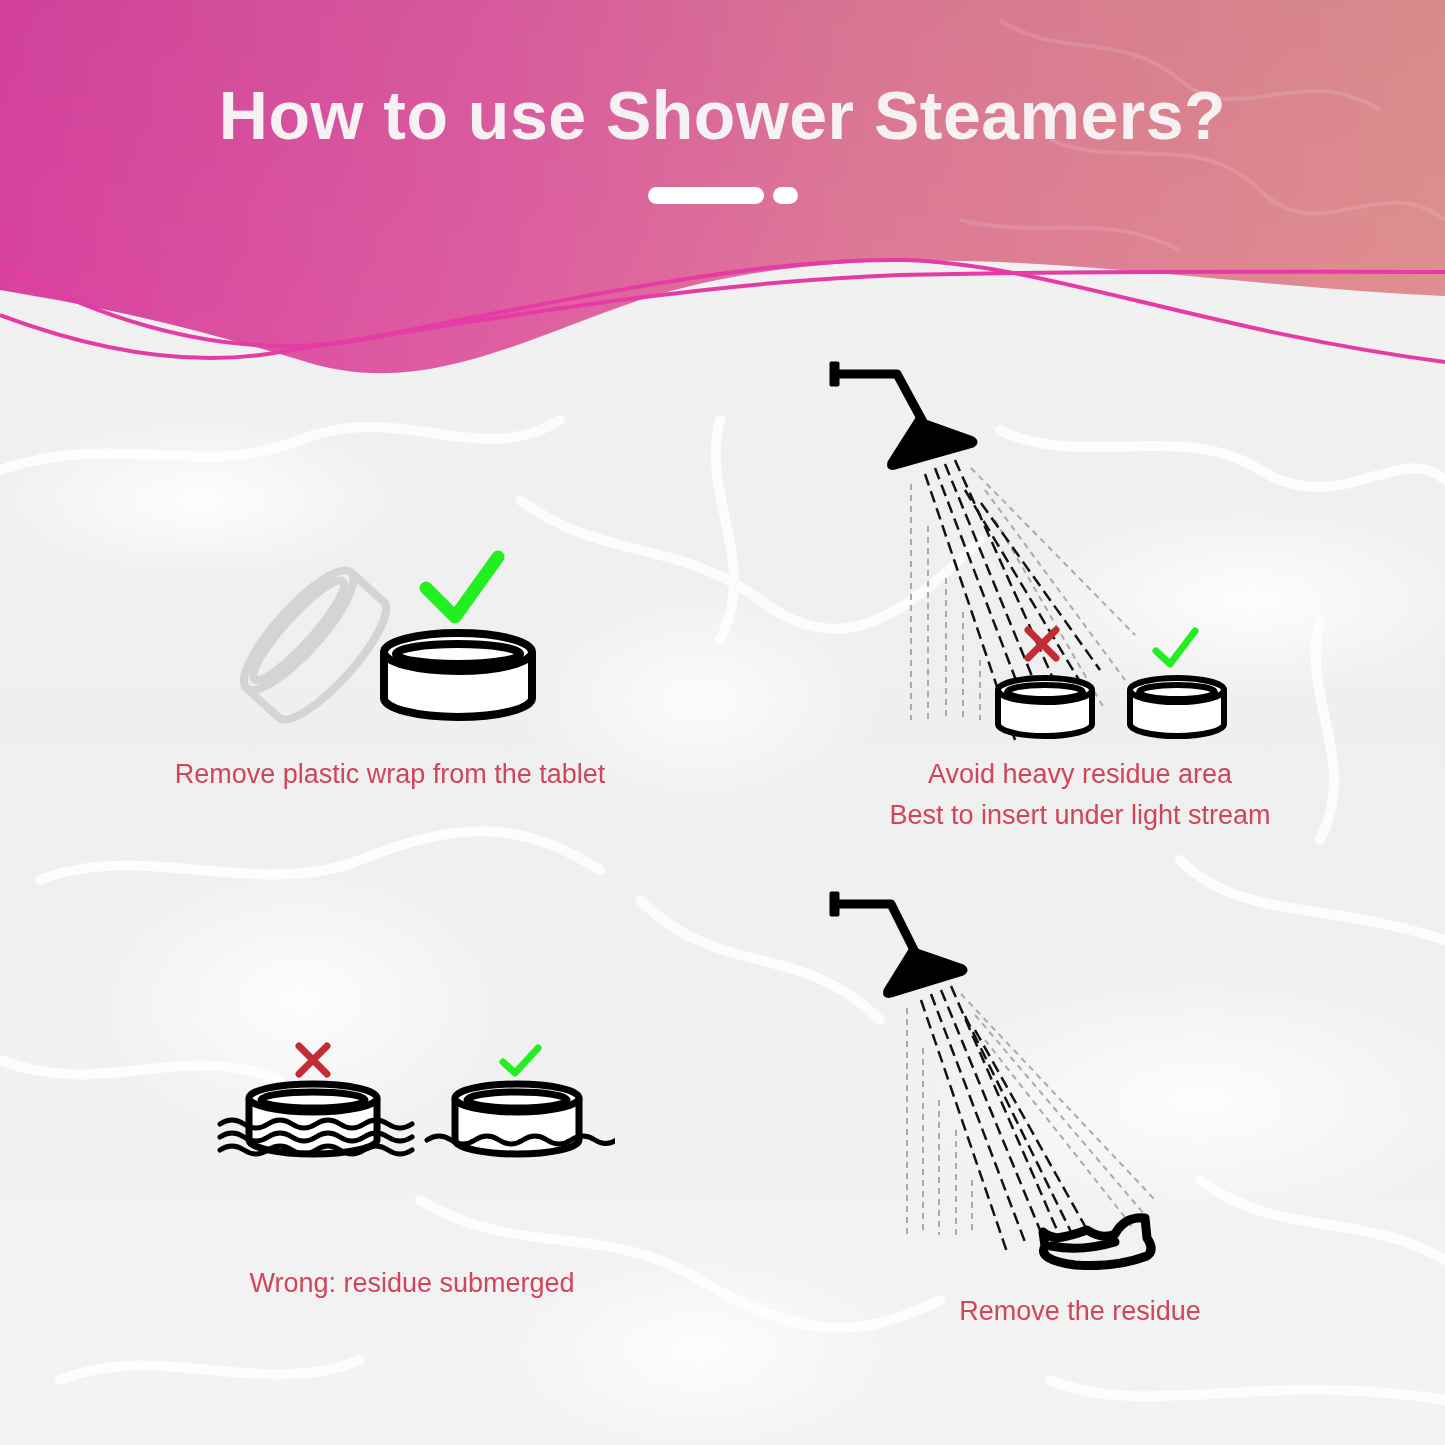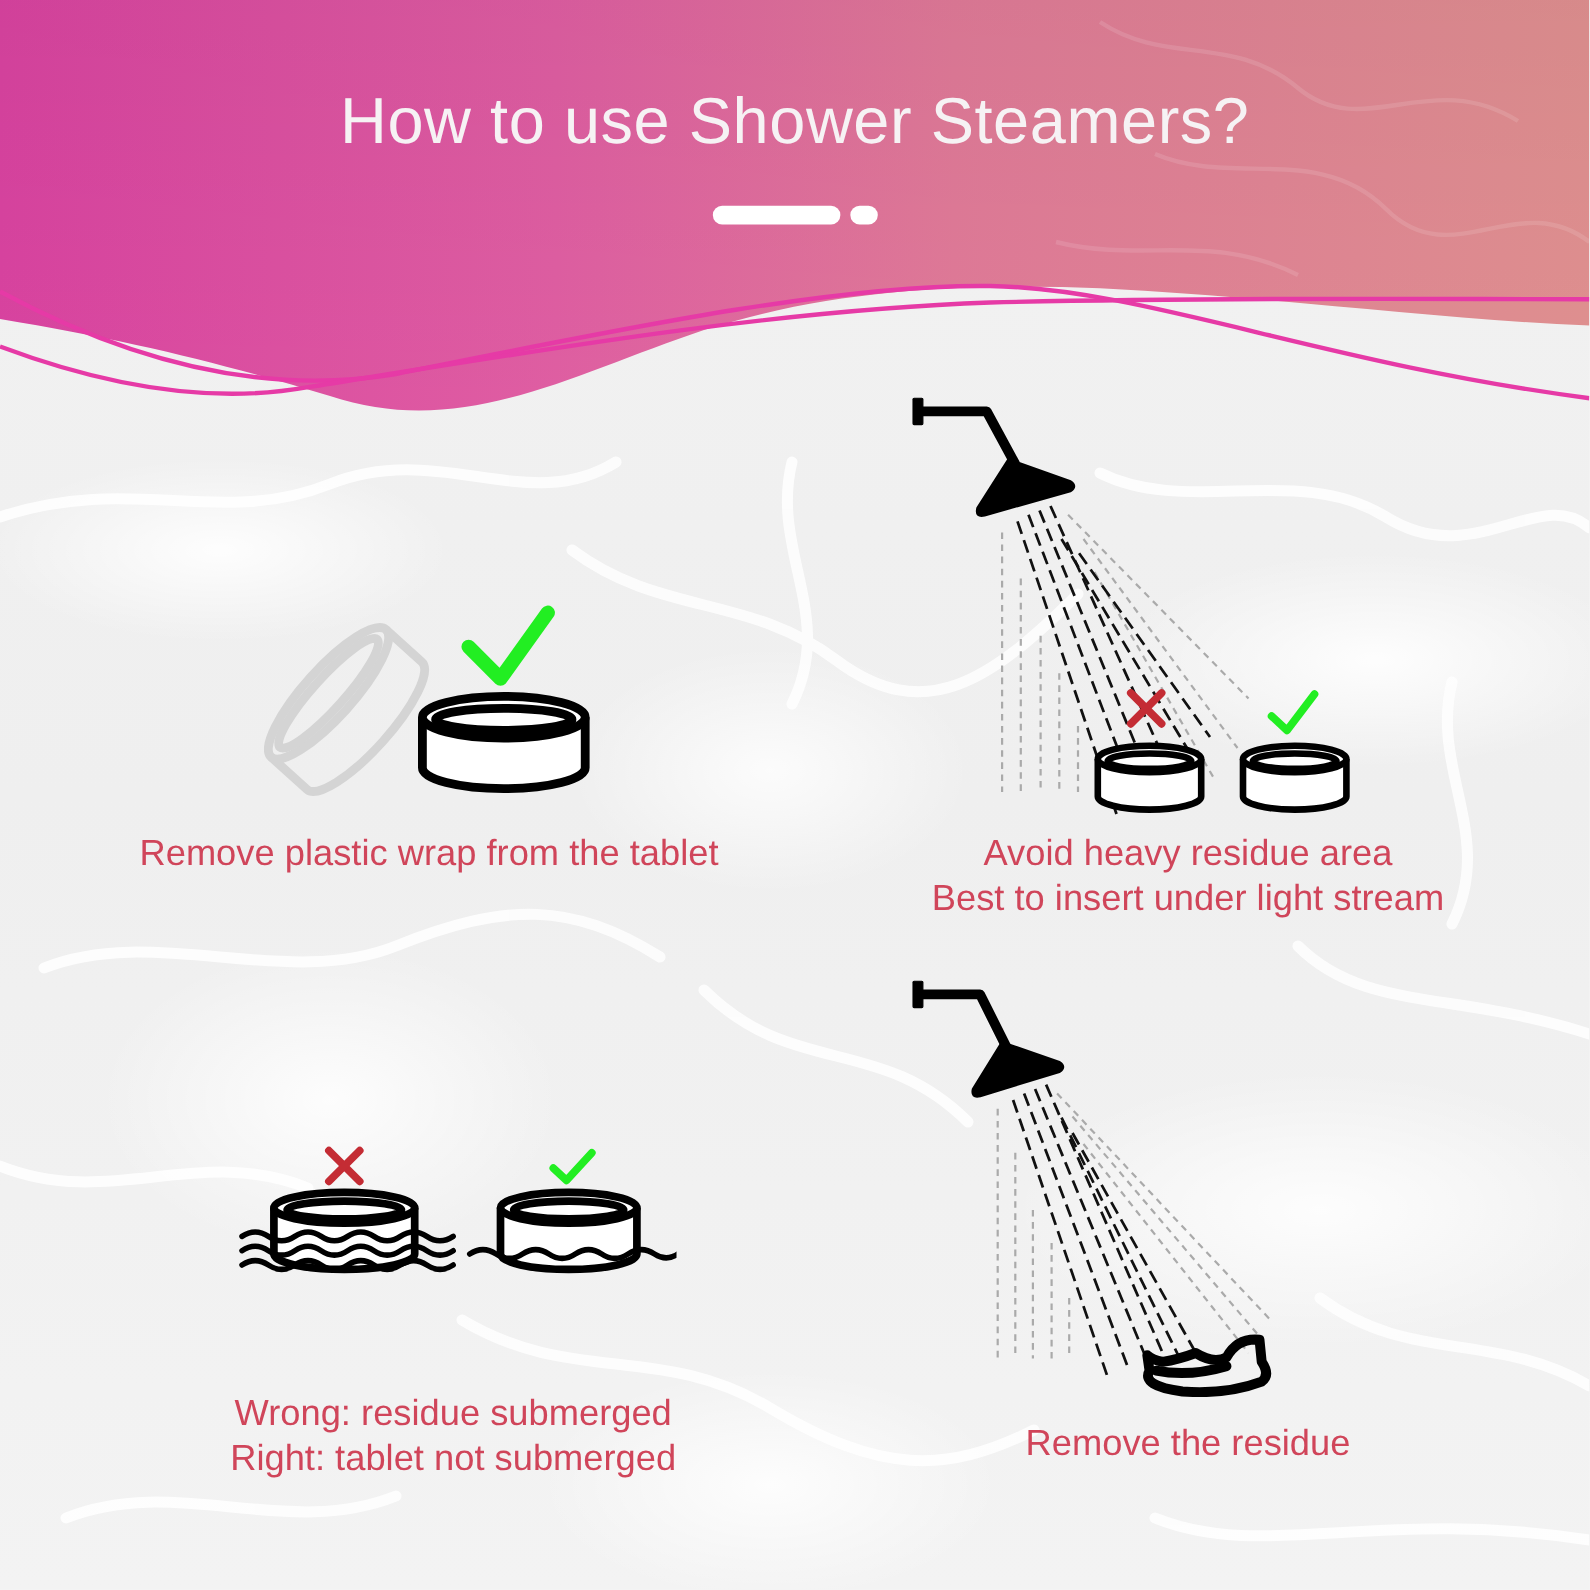--- a/index.html
+++ b/index.html
@@ -18,34 +18,34 @@
         radial-gradient(ellipse 300px 200px at 300px 1000px, rgba(255,255,255,0.85), rgba(255,255,255,0) 70%),
         radial-gradient(ellipse 400px 180px at 1200px 1100px, rgba(255,255,255,0.85), rgba(255,255,255,0) 70%),
         radial-gradient(ellipse 300px 150px at 700px 1350px, rgba(255,255,255,0.85), rgba(255,255,255,0) 70%),
         linear-gradient(180deg, #f2f2f2 0%, #efefef 50%, #f3f3f3 100%);
     }
     .water-lines { position: absolute; inset: 0; }
     .header-svg { position: absolute; left: 0; top: 0; width: 1445px; height: 380px; }
     .title {
       position: absolute; left: 0; top: 76px; width: 1445px;
       text-align: center;
-      font-size: 59px; font-weight: normal; color: #f6f2f4;
+      font-size: 68px; font-weight: bold; color: #f6f2f4;
       letter-spacing: 0.5px;
     }
     .divider-bar {
       position: absolute; top: 187px; left: 648px; width: 116px; height: 17px;
       background: #ffffff; border-radius: 9px;
     }
     .divider-dot {
       position: absolute; top: 187px; left: 773px; width: 25px; height: 17px;
       background: #ffffff; border-radius: 9px;
     }
     .caption {
       position: absolute; text-align: center;
-      font-size: 33px; line-height: 41px; color: #d0455a;
+      font-size: 27px; line-height: 41px; color: #d0455a;
     }
     .caption span { display: block; white-space: nowrap; }
     .illus { position: absolute; }
   </style>
 </head>
 <body>
 
 <div class="bg-water"></div>
 
 <svg class="water-lines" width="1445" height="1445" viewBox="0 0 1445 1445">
@@ -180,21 +180,20 @@
     <g fill="#ffffff" stroke="#000" stroke-width="7">
       <path d="M240 58 V100 A62 14 0 0 0 364 100 V58"></path>
       <ellipse cx="302" cy="58" rx="62" ry="14"></ellipse>
       <ellipse cx="302" cy="60" rx="50" ry="8" fill="none"></ellipse>
     </g>
     <path d="M212 100 q12 -8 24 0 t24 0 t24 0 t24 0 t24 0 t24 0 t24 0 t24 -2 q8 6 14 4" fill="none" stroke="#000" stroke-width="5" stroke-linecap="round"></path>
   </g>
 </svg>
 <div class="caption" style="left:112px;top:1263px;width:600px">
   <span>Wrong: residue submerged</span>
-  <span>Right: tablet not submerged</span>
 </div>
 
 <svg class="illus" style="left:825px;top:890px" width="340" height="380" viewBox="0 0 340 380">
   <g fill="#000" stroke="#000">
     <rect x="5" y="2" width="9" height="24" rx="1"></rect>
     <path d="M10 14 H66 L90 62" fill="none" stroke-width="9" stroke-linejoin="round"></path>
     <path d="M86 58 L138 76 Q144 80 138 84 L66 106 Q58 108 60 100 Z" stroke-width="3" stroke-linejoin="round"></path>
   </g>
   <g>
     <g stroke="#aaaaaa" stroke-width="2" stroke-dasharray="6 5" fill="none">

